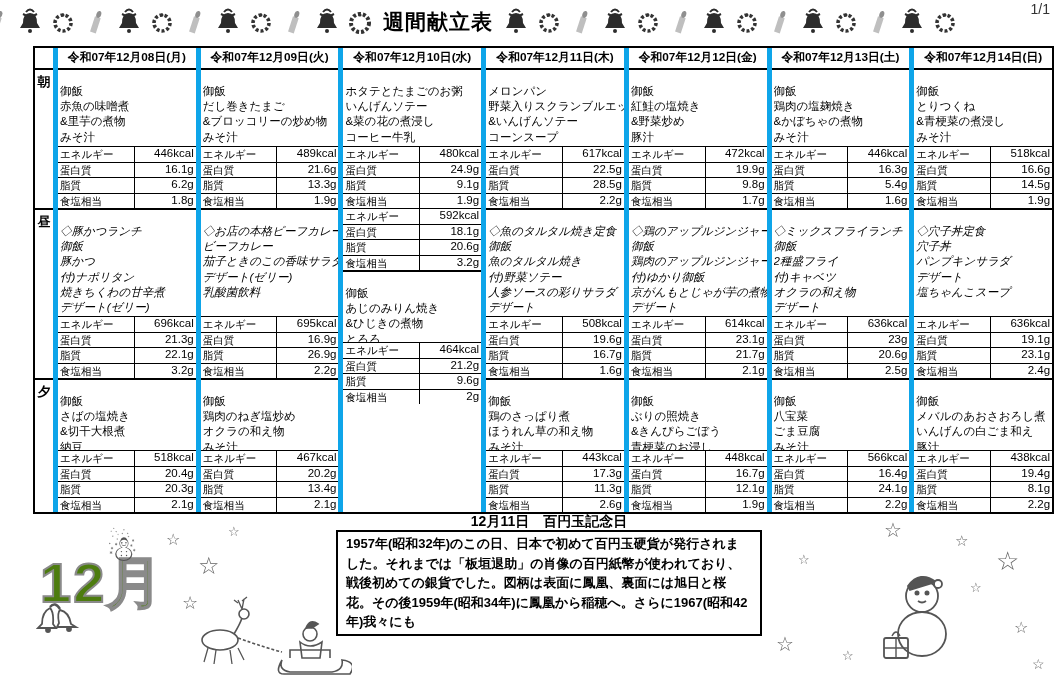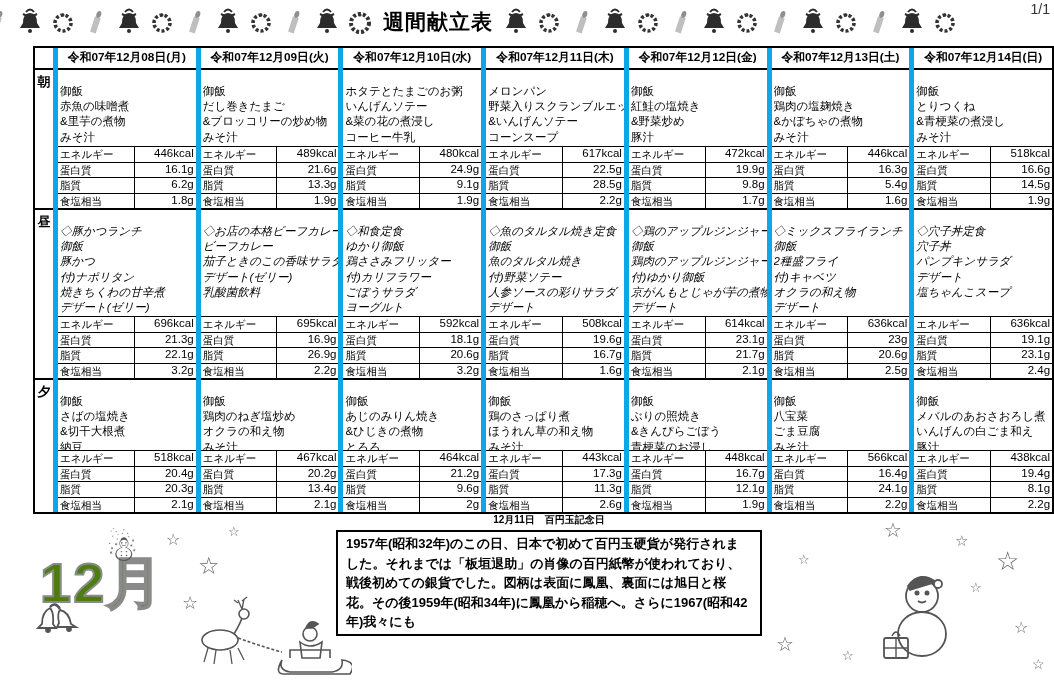--- a/index.html
+++ b/index.html
@@ -29,21 +29,21 @@
   .menu-cell.m-evening { height:72px; }
   .menu-line { font-size:11.5px; line-height:15.2px; white-space:nowrap; overflow:hidden; }
   .nut-row { border-top:1px solid #000; height:15.5px; display:flex; align-items:stretch; }
   .nut-label { flex:1.25; font-size:10.5px; line-height:14px; padding-left:2px;
                white-space:nowrap; overflow:hidden; }
   .nut-val { flex:1; border-left:1px solid #000; font-size:11.5px; line-height:13.5px;
              text-align:right; padding-right:2px; white-space:nowrap; }
 
   
   #note-title { position:absolute; left:336px; top:513px; width:426px; text-align:center;
-                font-size:10px; font-weight:bold; }
+                font-size:14px; font-weight:bold; }
   #note-box { position:absolute; left:336px; top:530px; width:426px; border:2px solid #000;
               padding:2px 8px; font-size:13px; font-weight:600; line-height:19.5px; }
   #month-label { position:absolute; left:40px; top:546px; font-size:56px; font-weight:bold;
                  color:#4d7c0f; -webkit-text-stroke:2px #8a8a8a; letter-spacing:2px; }
   .glyph { position:absolute; color:#555; }
   .star { color:#666; }
   .illus { position:absolute; }
 </style>
 </head>
 <body>
@@ -375,29 +375,20 @@
         <div class="nut-label">蛋白質</div>
         <div class="nut-val">24.9g</div>
       </div>
       <div class="nut-row">
         <div class="nut-label">脂質</div>
         <div class="nut-val">9.1g</div>
       </div>
       <div class="nut-row">
         <div class="nut-label">食塩相当</div>
         <div class="nut-val">1.9g</div>
-      </div>
-      <div class="menu-cell m-noon">
-        <div class="menu-line">◇和食定食</div>
-        <div class="menu-line">ゆかり御飯</div>
-        <div class="menu-line">鶏ささみフリッター</div>
-        <div class="menu-line">付)カリフラワー</div>
-        <div class="menu-line">ごぼうサラダ</div>
-        <div class="menu-line">ヨーグルト</div>
-        <div class="menu-line">芋煮汁</div>
       </div>
       <div class="nut-row">
         <div class="nut-label">エネルギー</div>
         <div class="nut-val">592kcal</div>
       </div>
       <div class="nut-row">
         <div class="nut-label">蛋白質</div>
         <div class="nut-val">18.1g</div>
       </div>
       <div class="nut-row">

